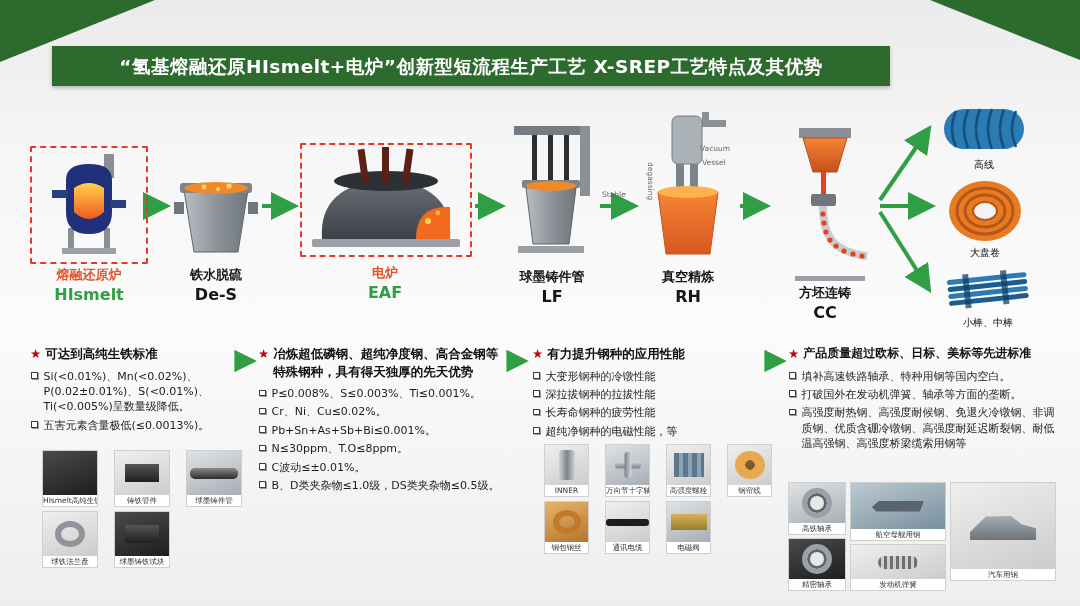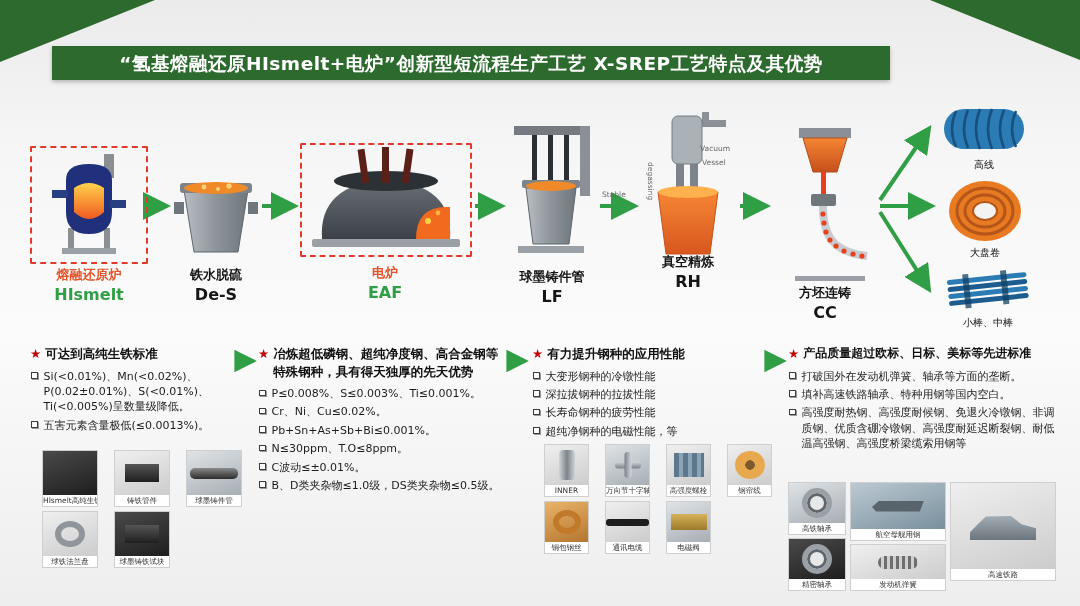--- a/index.html
+++ b/index.html
@@ -4,21 +4,21 @@
 <style>
   * { margin:0; padding:0; box-sizing:border-box; }
   body { font-family:"DejaVu Sans","Liberation Sans",sans-serif; background:#fff; }
   .stage { position:relative; width:1080px; height:606px; overflow:hidden;
            background:linear-gradient(180deg,#ebebeb 0%,#f6f6f6 25%,#fbfbfb 55%,#eeeeee 100%); }
 
   
   .corner { position:absolute; top:0; background:#2d6a2e; }
   .corner-tl { left:0; width:155px; height:62px; clip-path:polygon(0 0,100% 0,0 100%); }
   .corner-tr { right:0; width:150px; height:60px; clip-path:polygon(0 0,100% 0,100% 100%); }
-  .banner { position:absolute; left:52px; top:46px; width:838px; height:34px; background:#2d6a2e;
+  .banner { position:absolute; left:52px; top:46px; width:838px; height:40px; background:#2d6a2e;
             color:#fff; display:flex; align-items:center; justify-content:center;
             font-size:18.5px; font-weight:bold; letter-spacing:.5px; box-shadow:0 2px 4px rgba(0,0,0,.25); z-index:3; }
 
   
   .overlay { position:absolute; left:0; top:0; width:1080px; height:606px; pointer-events:none; z-index:1; }
   .equip { position:absolute; z-index:2; }
   .equip svg { width:100%; height:100%; display:block; }
   .hlbox { position:absolute; border:2px dashed #e23a2a; border-radius:2px; z-index:2; }
   .step-label { position:absolute; text-align:center; z-index:2; }
   .step-name { font-size:13px; font-weight:bold; color:#151515; line-height:1.45; }
@@ -219,21 +219,21 @@
       <rect x="34" y="52" width="8" height="26" fill="#7c838a"></rect>
       <rect x="48" y="52" width="8" height="26" fill="#7c838a"></rect>
       <path d="M16,80 L76,80 L68,142 L24,142 Z" fill="url(#gE)" stroke="#c2541c"></path>
       <ellipse cx="46" cy="80" rx="30" ry="6" fill="#ffb14d"></ellipse>
     </svg>
   </div>
   <div class="anno" style="left:700px;top:144px">Vacuum</div>
   <div class="anno" style="left:702px;top:158px">Vessel</div>
   <div class="anno vert" style="left:646px;top:162px">degassing</div>
   <div class="anno" style="left:602px;top:190px">Stable</div>
-  <div class="step-label" style="left:630px;top:253px;width:116px">
+  <div class="step-label" style="left:630px;top:268px;width:116px">
     <div class="step-name">真空精炼</div>
     <div class="step-code">RH</div>
   </div>
 
   <div class="equip" style="left:775px;top:128px;width:100px;height:158px">
     <svg viewBox="0 0 100 158">
       <defs>
           <linearGradient id="gF" x1="0" y1="0" x2="0" y2="1">
         <stop offset="0" stop-color="#f58634"></stop>
             <stop offset="1" stop-color="#c74e1b"></stop>
@@ -449,25 +449,25 @@
   </div>
 
   <div class="panel" style="left:788px;width:268px">
     <div class="panel-title" style="font-size:12px">
       <span class="star">★</span>
       <span>产品质量超过欧标、日标、美标等先进标准</span>
     </div>
     <div class="bullets">
       <div class="bullet">
           <span class="sq"></span>
+          <span>填补高速铁路轴承、特种用钢等国内空白。</span>
+        </div>
+      <div class="bullet">
+          <span class="sq"></span>
           <span>打破国外在发动机弹簧、轴承等方面的垄断。</span>
-        </div>
-      <div class="bullet">
-          <span class="sq"></span>
-          <span>填补高速铁路轴承、特种用钢等国内空白。</span>
         </div>
       <div class="bullet">
           <span class="sq"></span>
           <span>高强度耐热钢、高强度耐候钢、免退火冷镦钢、非调质钢、优质含硼冷镦钢、高强度耐延迟断裂钢、耐低温高强钢、高强度桥梁缆索用钢等</span>
         </div>
     </div>
   </div>
   <div class="ph" style="left:788px;top:482px;width:58px">
       <div class="ph-img v-steel" style="height:40px">
         <i class="shp shp-bearing"></i>
@@ -489,16 +489,16 @@
   <div class="ph" style="left:850px;top:544px;width:96px">
       <div class="ph-img v-light" style="height:34px">
         <i class="shp shp-spring"></i>
       </div>
       <div class="ph-cap">发动机弹簧</div>
     </div>
   <div class="ph" style="left:950px;top:482px;width:106px">
       <div class="ph-img v-light" style="height:86px">
         <i class="shp shp-car"></i>
       </div>
-      <div class="ph-cap">高速铁路</div>
+      <div class="ph-cap">汽车用钢</div>
     </div>
 
 </div>
 
 </body></html>

